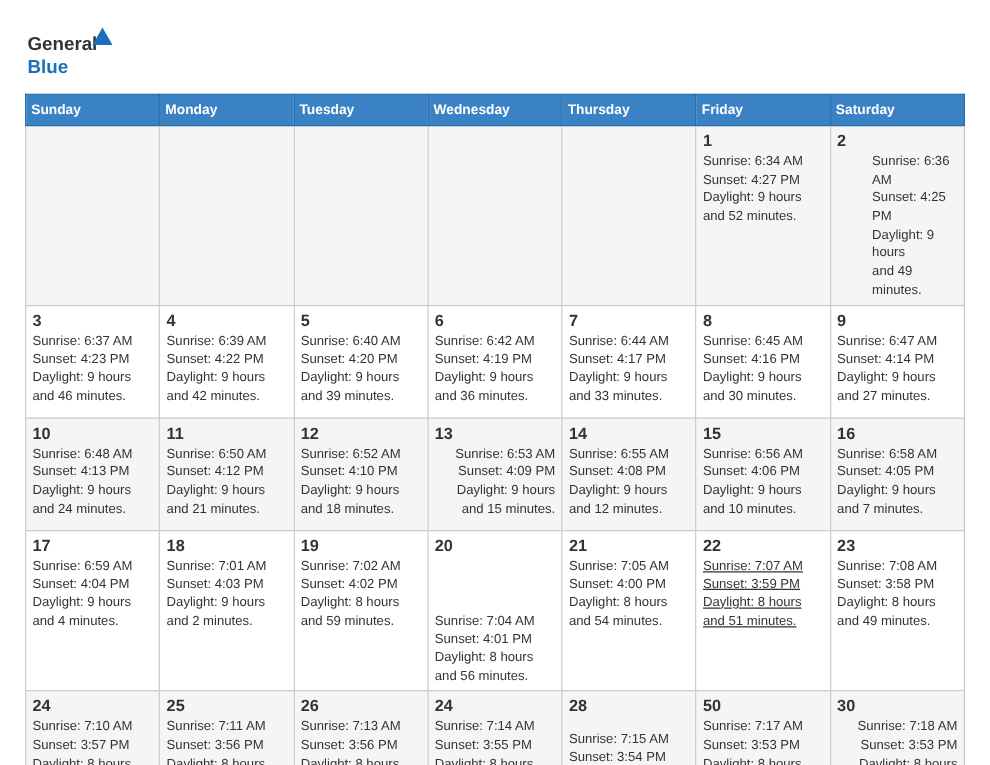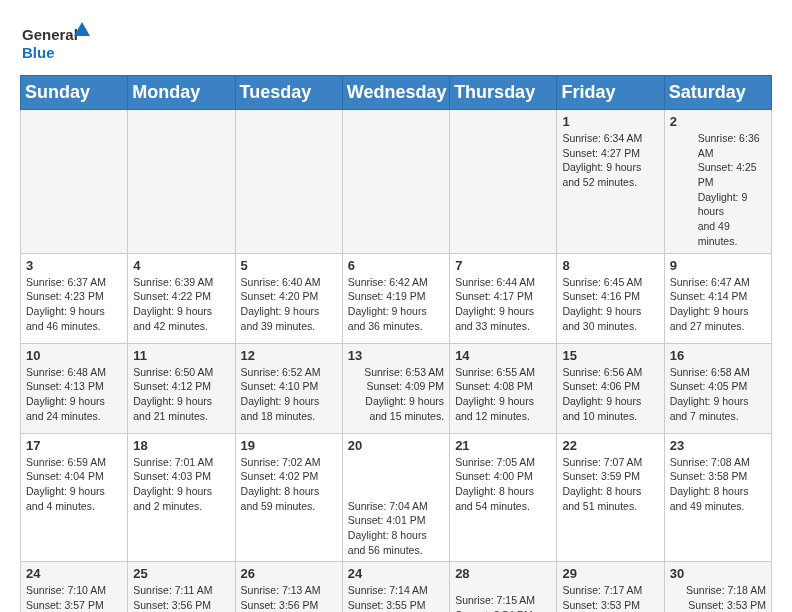--- a/index.html
+++ b/index.html
@@ -35,21 +35,21 @@
     }
     table {
       width: 100%;
       border-collapse: collapse;
       table-layout: fixed;
     }
     thead th {
       background-color: #3b82c4;
       color: #fff;
       padding: 6px 4px;
-      font-size: 18px;
+      font-size: 11px;
       font-weight: bold;
       text-align: left;
       border: 1px solid #2a6faa;
     }
     tbody td {
       border: 1px solid #ccc;
       vertical-align: top;
       padding: 4px 5px;
       height: 90px;
       background: #fff;
@@ -261,21 +261,21 @@
         </td>
         <td>
           <span class="day-number">21</span>
           <div class="day-info" style="white-space: pre-line;">Sunrise: 7:05 AM
 Sunset: 4:00 PM
 Daylight: 8 hours
 and 54 minutes.</div>
         </td>
         <td>
           <span class="day-number">22</span>
-          <div class="day-info" style="white-space: pre-line;">Sunrise: 7:07 AM
+          <div class="day-info" style="white-space: pre-line; text-decoration: underline;">Sunrise: 7:07 AM
 Sunset: 3:59 PM
 Daylight: 8 hours
 and 51 minutes.</div>
         </td>
         <td>
           <span class="day-number">23</span>
           <div class="day-info" style="white-space: pre-line;">Sunrise: 7:08 AM
 Sunset: 3:58 PM
 Daylight: 8 hours
 and 49 minutes.</div>
@@ -311,21 +311,21 @@
 and 40 minutes.</div>
         </td>
         <td>
           <span class="day-number">28</span>
           <div class="day-info" style="white-space: pre-line; margin-top: 12px;">Sunrise: 7:15 AM
 Sunset: 3:54 PM
 Daylight: 8 hours
 and 38 minutes.</div>
         </td>
         <td>
-          <span class="day-number">29</span>
+          <span class="day-number">50</span>
           <div class="day-info" style="white-space: pre-line;">Sunrise: 7:17 AM
 Sunset: 3:53 PM
 Daylight: 8 hours
 and 36 minutes.</div>
         </td>
         <td>
           <span class="day-number">30</span>
           <div class="day-info" style="white-space: pre-line; text-align: right;">Sunrise: 7:18 AM
 Sunset: 3:53 PM
 Daylight: 8 hours

